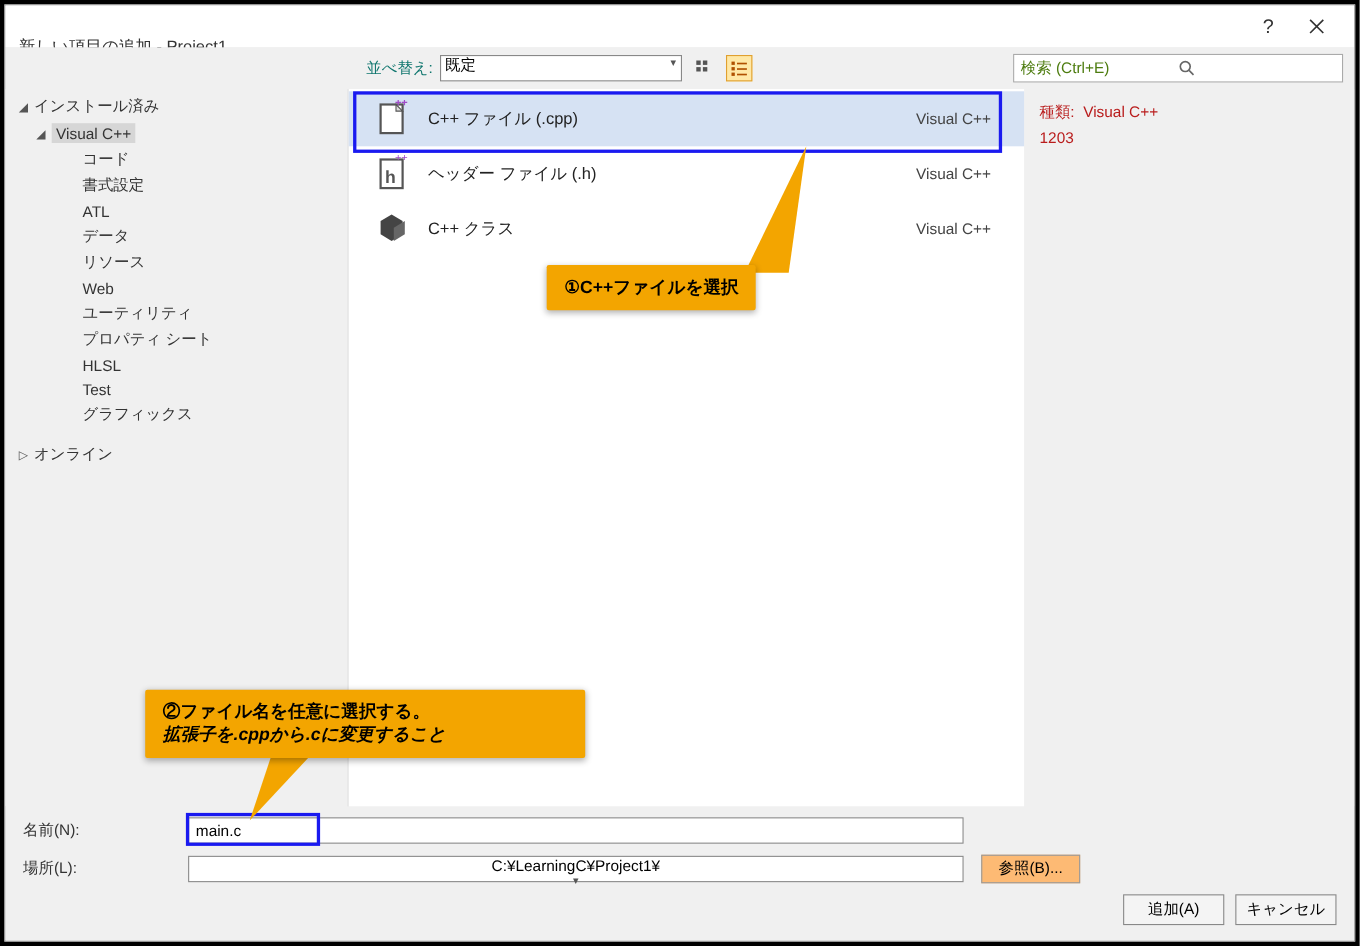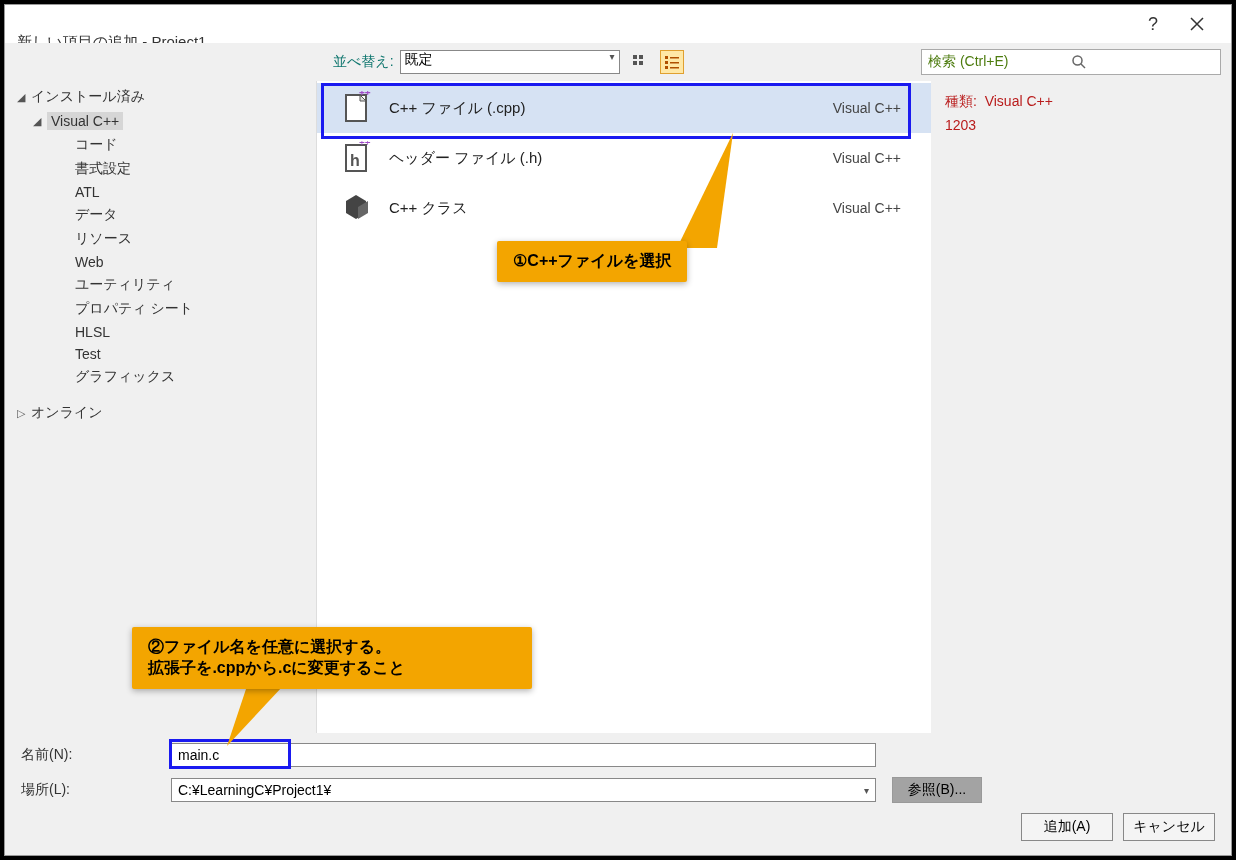--- a/index.html
+++ b/index.html
@@ -39,28 +39,28 @@
 .template-lang { font-size: 14px; color: #444; }
 
 .right-pane { width: 300px; background: #f0f0f0; padding: 12px 14px; font-size: 14px; color: #b91c1c; }
 .rp-row { margin-bottom: 6px; }
 
 .bottom-panel { background: #f0f0f0; padding: 10px 16px 14px 16px; }
 .form-row { display: flex; align-items: center; margin-bottom: 10px; }
 .form-label { width: 150px; font-size: 14px; color: #333; }
 .form-input { flex: 1; height: 24px; border: 1px solid #888; background: #fff; font-size: 14px; padding: 0 6px; display: flex; align-items: center; justify-content: space-between; }
 .form-input .arrow { font-size: 10px; color: #555; }
-.browse-btn { width: 90px; height: 26px; margin-left: 16px; border: 1px solid #999; background: #a3a3a3; font-size: 14px; cursor: pointer; }
+.browse-btn { width: 90px; height: 26px; margin-left: 16px; border: 1px solid #999; background: #fdba74; font-size: 14px; cursor: pointer; }
 .button-row { display: flex; justify-content: flex-end; gap: 10px; margin-top: 6px; }
 .action-btn { width: 92px; height: 28px; border: 1px solid #888; background: #f4f4f4; font-size: 14px; cursor: pointer; }
 
 
 .hl-box { position: absolute; border: 3px solid #1a1af0; pointer-events: none; }
 .callout { position: absolute; background: #f3a500; color: #000; padding: 10px 16px; font-size: 16px; font-weight: bold; border-radius: 2px; box-shadow: 0 2px 6px rgba(0,0,0,.3); z-index: 50; }
-.callout .line2 { font-weight: bold; }
+.callout .line2 { font-weight: bold; font-style: italic; }
 
 
 svg { display: block; }
 </style>
 </head>
 <body>
 
 <div class="window">
 
   <div class="titlebar">
@@ -228,21 +228,21 @@
       <div style="position:relative; flex:1; display:flex;">
         <div class="form-input" style="max-width:705px;">
           <span>main.c</span>
         </div>
         <div class="hl-box" style="left:-2px; top:-4px; width:122px; height:30px;"></div>
       </div>
       <div style="width:106px;"></div>
     </div>
     <div class="form-row">
       <div class="form-label">場所(L):</div>
-      <div class="form-input" style="max-width:705px;">
+      <div class="form-input" style="max-width:705px;flex-direction:column;">
         <span>C:¥LearningC¥Project1¥</span>
         <span class="arrow">▾</span>
       </div>
       <button class="browse-btn">参照(B)...</button>
     </div>
     <div class="button-row">
       <button class="action-btn">追加(A)</button>
       <button class="action-btn">キャンセル</button>
     </div>
   </div>

